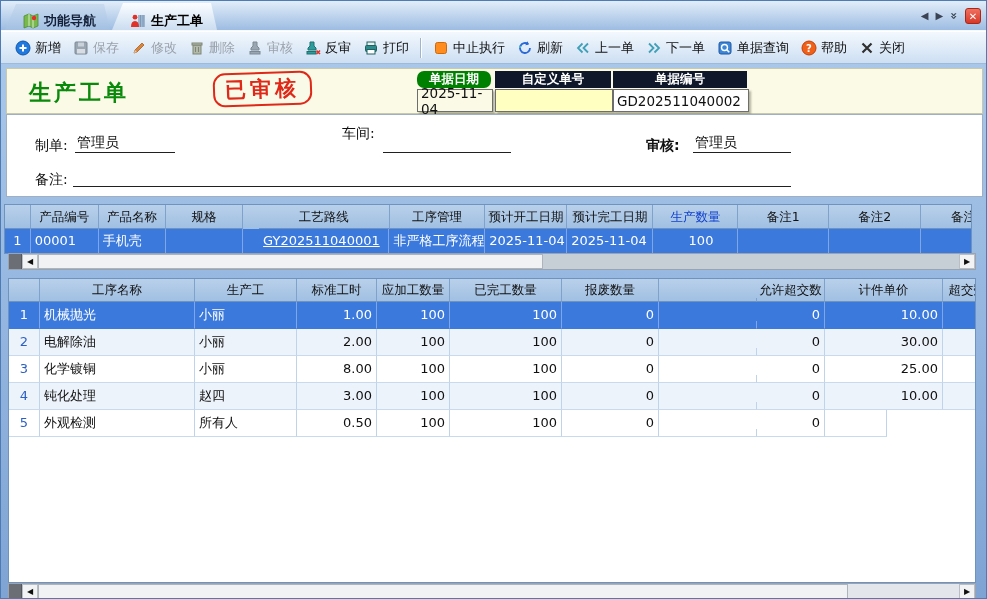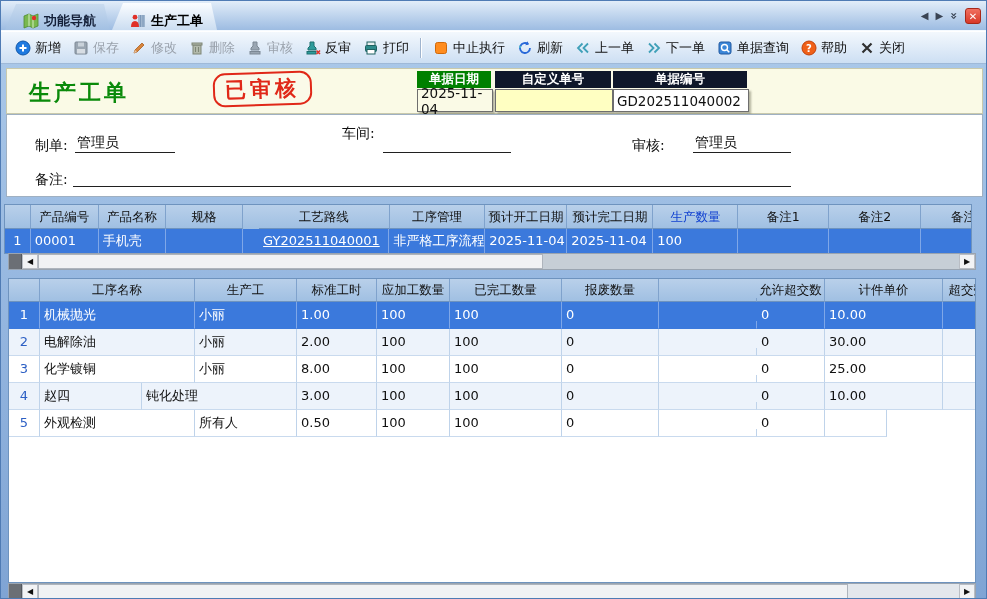--- a/index.html
+++ b/index.html
@@ -40,21 +40,21 @@
   
   .banner { position:absolute; left:5px; top:67px; width:977px; height:46px;
             background:#FAFAE6; border:1px solid #C9C9AC; }
   .doc-title { position:absolute; left:22px; top:9px; font-size:22px; font-weight:bold;
                color:#0A8A0A; letter-spacing:3px; }
   .stamp { position:absolute; left:206px; top:3px; color:#E02818; border:2px solid #E02818;
            border-radius:12px; padding:1px 10px; font-size:21px; font-weight:bold;
            letter-spacing:4px; transform:rotate(-2deg); background:rgba(255,255,255,0.15); }
   .fld-label { position:absolute; top:2px; height:17px; color:#FFFFFF; font-size:12.5px; font-weight:bold;
                display:flex; align-items:center; justify-content:center; }
-  .fld-label.green { background:#008000; }
+  .fld-label.green { background:#008000;border-radius:7px; }
   .fld-label.blue { background:#0f172a; }
   .fld-box { position:absolute; top:20px; height:23px; border:1px solid #6E6E6E;
              box-shadow:2px 2px 2px rgba(90,90,70,0.45); font-size:13.5px;
              display:flex; align-items:center; padding-left:3px; }
   .f0l { left:410px; width:74px; } .f0b { left:410px; width:76px; background:#FAFAE6; }
   .f1l { left:488px; width:116px; } .f1b { left:488px; width:118px; background:#FFFFC2; }
   .f2l { left:606px; width:134px; } .f2b { left:606px; width:136px; background:#FFFFFF; }
 
   
   .form { position:absolute; left:5px; top:113px; width:977px; height:83px;
@@ -70,21 +70,21 @@
   .th { border-right:1px solid #7FA2CC; border-bottom:1px solid #6E93BE; text-align:center;
         font-size:12.5px; color:#101010; overflow:hidden; white-space:nowrap; }
   .td { border-right:1px solid #BFD3EA; border-bottom:1px solid #C9DAEE; font-size:13px;
         overflow:hidden; white-space:nowrap; padding:0 4px; }
   .rownum { text-align:center; color:#2C5FC4; padding:0; }
   .sel { background:#3B79DC; color:#FFFFFF; }
   .sel .td { border-right:1px solid rgba(255,255,255,0.35); border-bottom:1px solid #3B79DC; color:#FFFFFF; }
   .sel .rownum { color:#FFFFFF; }
   .alt1 { background:#EDF3FB; }
   .hblue { color:#1040D0; }
-  .r { }
+  .r { text-align:right; }
   .cell-link { text-decoration:underline; }
   
   .pt { left:3px; top:203px; width:968px; height:50px; }
   .pt .gh { height:24px; } .pt .gh > div { line-height:23px; }
   .pt .grow.body { height:25px; } .pt .grow.body > div { line-height:24px; }
   .pc0{width:26px;} .pc1{width:69px;} .pc2{width:68px;} .pc3{width:78px;} .pc4{width:132px;margin-left:16px;}
   .pc5{width:97px;} .pc6{width:83px;} .pc7{width:87px;} .pc8{width:86px;} .pc9{width:92px;}
   .pc10{width:93px;} .pc11{width:95px;}
   .qty-pad { padding-right:24px; }
   
@@ -256,21 +256,21 @@
     <div class="fld-box f1b"></div>
     <div class="fld-label blue f2l">单据编号</div>
     <div class="fld-box f2b">GD202511040002</div>
   </div>
 
   <div class="form">
     <div class="flabel" style="left:28px; top:22px;">制单:</div>
     <div class="fvalue" style="left:68px; top:18px; width:100px;">管理员</div>
     <div class="flabel" style="left:335px; top:10px;">车间:</div>
     <div class="fvalue" style="left:376px; top:18px; width:128px;"></div>
-    <div class="flabel" style="left:625px; top:22px;">审核:</div>
+    <div class="flabel" style="left:639px; top:22px;font-weight:bold;">审核:</div>
     <div class="fvalue" style="left:686px; top:18px; width:98px;">管理员</div>
     <div class="flabel" style="left:28px; top:56px;">备注:</div>
     <div class="fvalue" style="left:66px; top:52px; width:718px;"></div>
   </div>
 
   <div class="grid pt">
     <div class="grow gh">
       <div class="th pc0"></div>
       <div class="th pc1">产品编号</div>
       <div class="th pc2">产品名称</div>
@@ -361,22 +361,22 @@
       <div class="td sc5 r">100</div>
       <div class="td sc6 r">0</div>
       <div class="td sc7 r">0</div>
       <div class="td sc8 r">0</div>
       <div class="td sc9 r">25.00</div>
       <div class="td sc10"></div>
     </div>
 
     <div class="grow body alt1">
       <div class="td sc0 rownum">4</div>
+      <div class="td sc1">钝化处理</div>
       <div class="td sc2">赵四</div>
-      <div class="td sc1">钝化处理</div>
       <div class="td sc3 r">3.00</div>
       <div class="td sc4 r">100</div>
       <div class="td sc5 r">100</div>
       <div class="td sc6 r">0</div>
       <div class="td sc7 r">0</div>
       <div class="td sc8 r">0</div>
       <div class="td sc9 r">10.00</div>
       <div class="td sc10"></div>
     </div>
 

